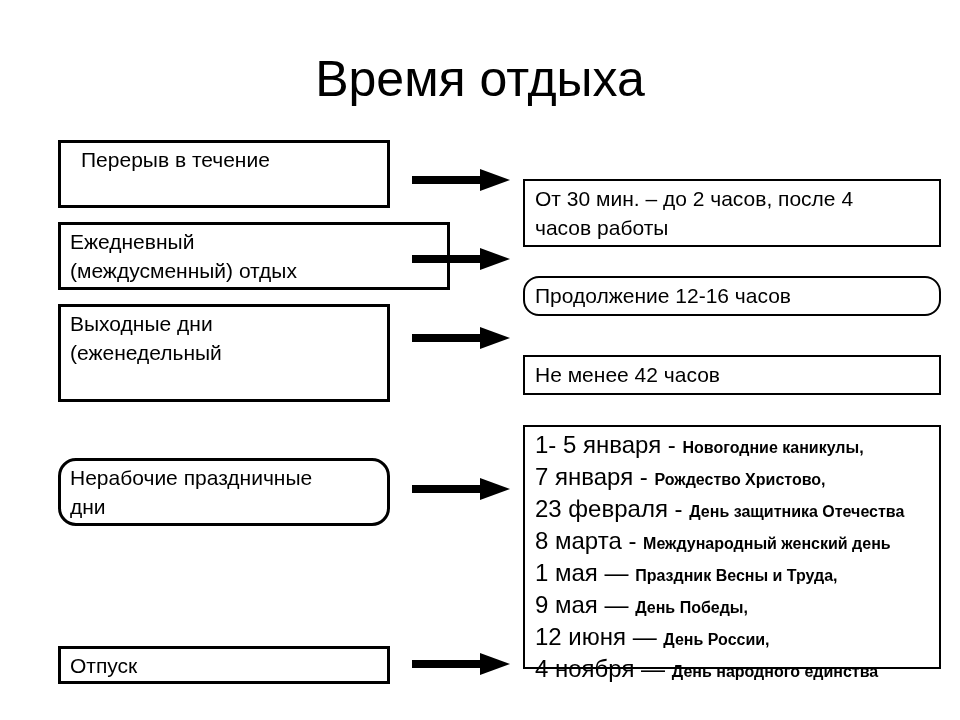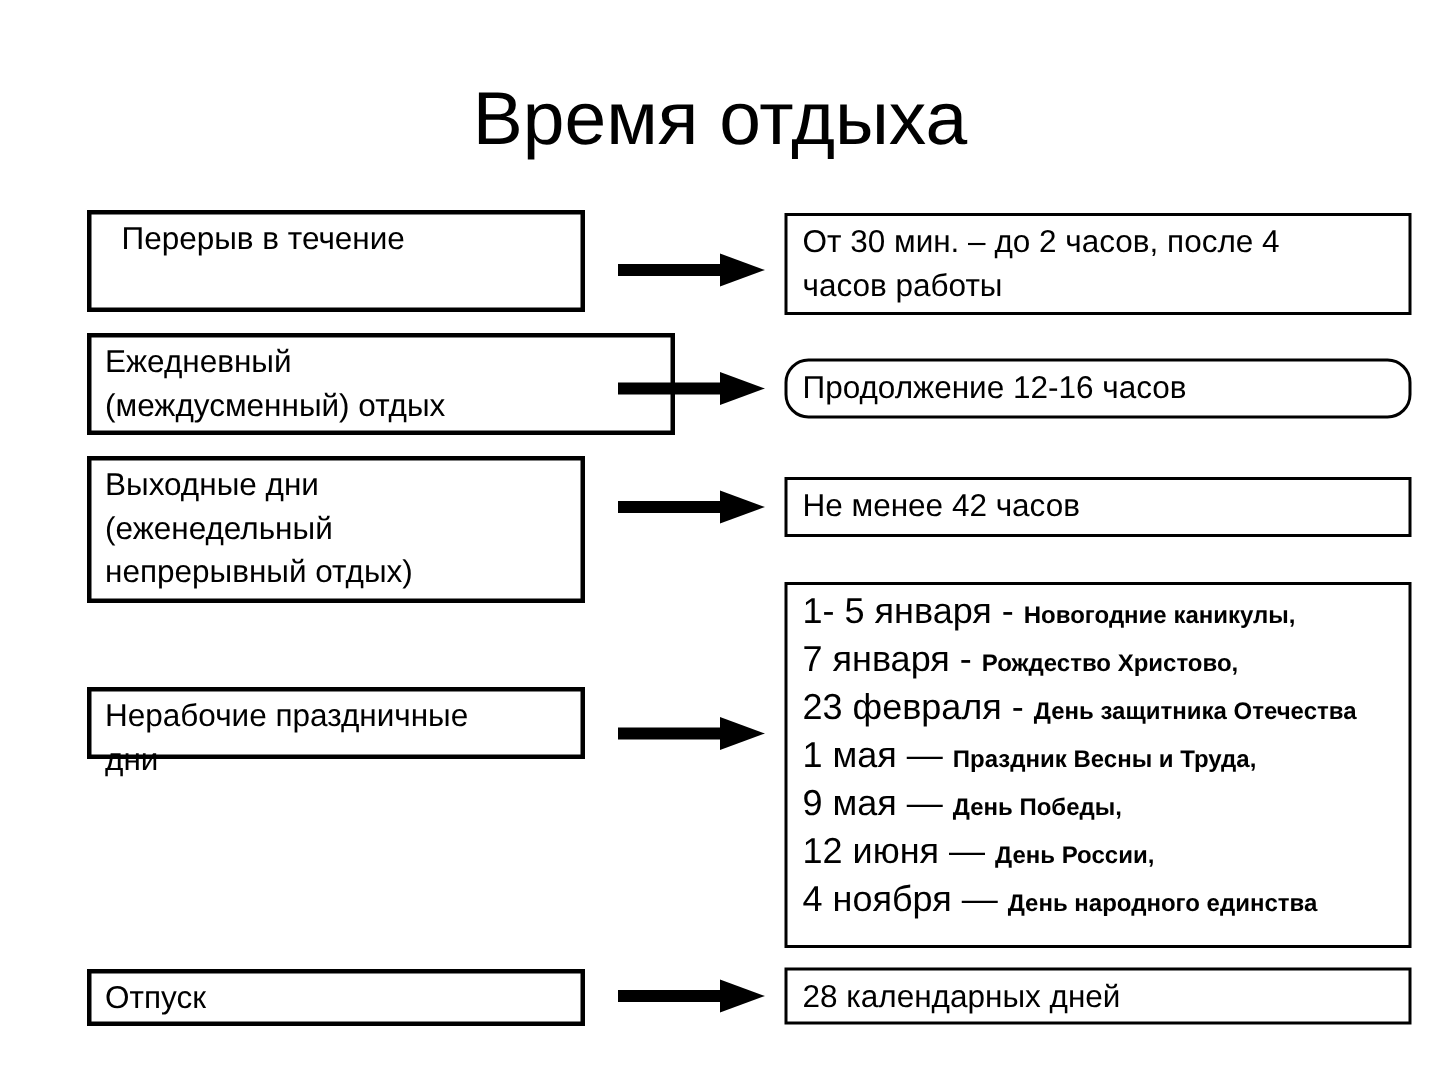--- a/index.html
+++ b/index.html
@@ -24,21 +24,21 @@
   }
   .box {
     position: absolute;
     box-sizing: border-box;
     background: #ffffff;
     border: 3px solid #000000;
     padding: 2px 9px;
     font-size: 21px;
     line-height: 29px;
   }
-  .rcol { border-width: 2px; padding: 3px 10px; }
+  .rcol { border-width: 2px; padding: 3px 10px; margin-top: 37px; }
   .box .line { white-space: nowrap; }
   .holiday-box { line-height: 29px; }
   .holiday-line { white-space: nowrap; }
   .holiday-date { font-size: 24px; }
   .holiday-name { font-size: 16px; font-weight: bold; }
   .arrow {
     position: absolute;
     width: 100px;
     height: 24px;
   }
@@ -70,52 +70,49 @@
     <line x1="2" y1="12" x2="72" y2="12" stroke="#000" stroke-width="8"></line>
     <polygon points="70,1 100,12 70,23" fill="#000"></polygon>
   </svg>
   <div class="box rcol" style="top:239px; left:523px; width:418px; height:40px;border-radius:16px;">
     <div class="line">Продолжение 12-16 часов</div>
   </div>
 
   <div class="box" style="top:304px; left:58px; width:332px; height:98px;">
     <div class="line">Выходные дни</div>
     <div class="line">(еженедельный</div>
-    <div class="line">непрерывный отдых)</div>
   </div>
   <svg class="arrow" style="top:326px; left:410px;" viewBox="0 0 100 24">
     <line x1="2" y1="12" x2="72" y2="12" stroke="#000" stroke-width="8"></line>
     <polygon points="70,1 100,12 70,23" fill="#000"></polygon>
   </svg>
   <div class="box rcol" style="top:318px; left:523px; width:418px; height:40px;">
     <div class="line">Не менее 42 часов</div>
   </div>
 
-  <div class="box" style="top:458px; left:58px; width:332px; height:48px;">
+  <div class="box" style="top:458px; left:58px; width:332px; height:68px;border-radius:18px;">
     <div class="line">Нерабочие праздничные</div>
     <div class="line">дни</div>
   </div>
   <svg class="arrow" style="top:477px; left:410px;" viewBox="0 0 100 24">
     <line x1="2" y1="12" x2="72" y2="12" stroke="#000" stroke-width="8"></line>
     <polygon points="70,1 100,12 70,23" fill="#000"></polygon>
   </svg>
   <div class="box rcol holiday-box" style="top:388px; left:523px; width:418px; height:244px;">
     <div class="holiday-line"><span class="holiday-date">1- 5 января - </span><span class="holiday-name">Новогодние каникулы,</span></div>
     <div class="holiday-line"><span class="holiday-date">7 января - </span><span class="holiday-name">Рождество Христово,</span></div>
     <div class="holiday-line"><span class="holiday-date">23 февраля - </span><span class="holiday-name">День защитника Отечества</span></div>
+    <div class="holiday-line"><span class="holiday-date">8 марта - </span><span class="holiday-name">Международный женский день</span></div>
     <div class="holiday-line"><span class="holiday-date">1 мая — </span><span class="holiday-name">Праздник Весны и Труда,</span></div>
     <div class="holiday-line"><span class="holiday-date">9 мая — </span><span class="holiday-name">День Победы,</span></div>
     <div class="holiday-line"><span class="holiday-date">12 июня — </span><span class="holiday-name">День России,</span></div>
     <div class="holiday-line"><span class="holiday-date">4 ноября — </span><span class="holiday-name">День народного единства</span></div>
   </div>
 
   <div class="box" style="top:646px; left:58px; width:332px; height:38px;">
     <div class="line">Отпуск</div>
   </div>
   <svg class="arrow" style="top:652px; left:410px;" viewBox="0 0 100 24">
     <line x1="2" y1="12" x2="72" y2="12" stroke="#000" stroke-width="8"></line>
     <polygon points="70,1 100,12 70,23" fill="#000"></polygon>
   </svg>
-  <div class="box rcol" style="top:645px; left:523px; width:418px; height:38px;">
-    <div class="line">28 календарных дней</div>
-  </div>
 
 </div>
 
 </body></html>

